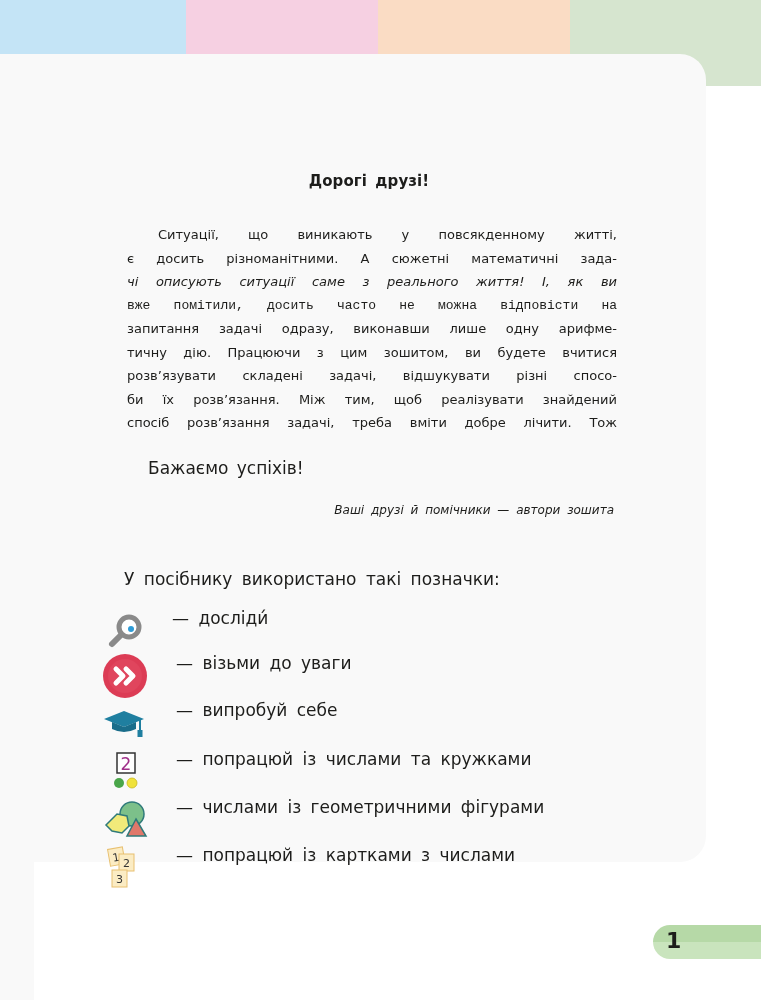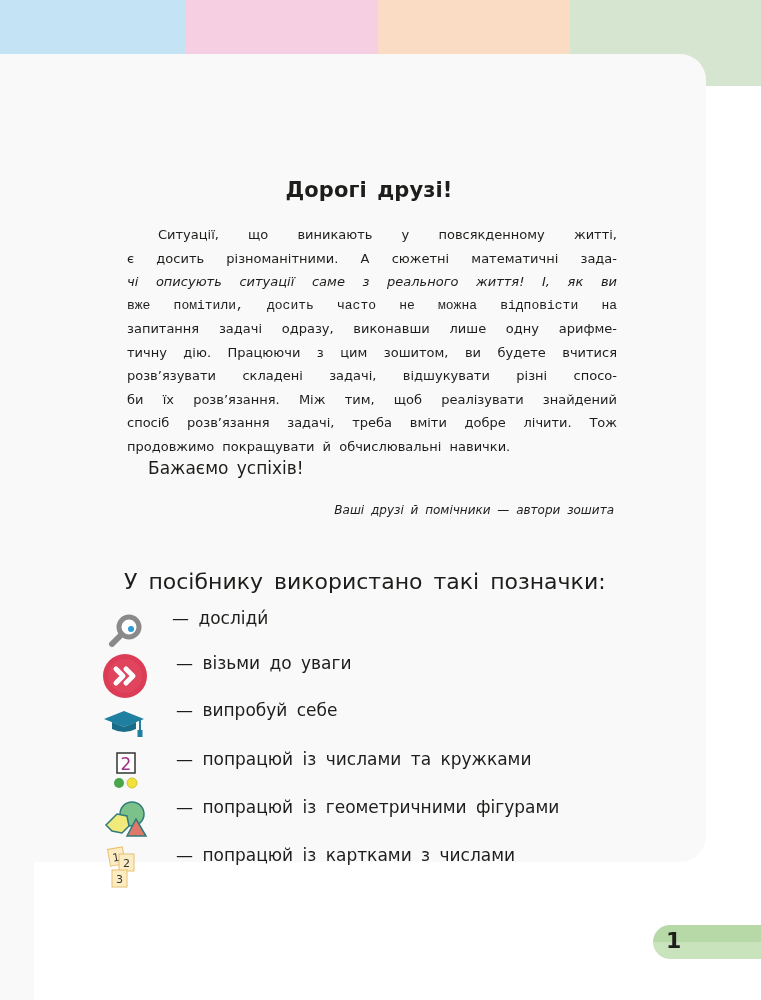--- a/index.html
+++ b/index.html
@@ -15,35 +15,35 @@
   .left-strip { position: absolute; left: 0; top: 54px; width: 34px; height: 946px; background: #f9f9f9; }
 
   .panel {
     position: absolute; left: 0; top: 54px; width: 706px; height: 808px;
     background: #f9f9f9; border-top-right-radius: 26px; border-bottom-right-radius: 26px;
   }
 
   .content { position: absolute; left: 124px; top: 0; width: 490px; }
 
   .title {
-    position: absolute; left: 0; top: 178px; width: 490px; text-align: center;
-    font-weight: bold; font-size: 21px; letter-spacing: 0.1px; word-spacing: 3px;
+    position: absolute; left: 0; top: 172px; width: 490px; text-align: center;
+    font-weight: bold; font-size: 15px; letter-spacing: 0.1px; word-spacing: 3px;
   }
 
   .para { position: absolute; left: 3px; top: 213px; width: 490px; font-size: 13px; margin-top: 10px; }
   .para .line {
     height: 23.5px; line-height: 23.5px; text-align: justify; text-align-last: justify;
     white-space: nowrap; overflow: visible;
   }
   .para .line.indent { padding-left: 31px; }
   .para .line.last { text-align-last: left; word-spacing: 4px; }
 
   .wish { position: absolute; left: 24px; top: 458px; font-size: 17px; word-spacing: 3px; }
   .sign { position: absolute; right: 0; top: 503px; font-size: 12px; font-style: italic; word-spacing: 3px; }
-  .legend-title { position: absolute; left: 0; top: 569px; font-size: 22px; word-spacing: 4px; }
+  .legend-title { position: absolute; left: 0; top: 569px; font-size: 17px; word-spacing: 4px; }
 
   .legend-item { position: absolute; left: -22px; height: 46px; width: 520px; display: flex; }
   .legend-item .ico { width: 46px; height: 46px; position: relative; flex: none; }
   .legend-item .txt { margin-left: 28px; font-size: 17px; word-spacing: 4px; white-space: nowrap; }
 
   .page-badge {
     position: absolute; left: 653px; top: 925px; width: 108px; height: 34px;
     border-top-left-radius: 17px; border-bottom-left-radius: 17px;
     background: linear-gradient(#b6d9a7 0 50%, #c9e4bd 50% 100%);
   }
@@ -66,21 +66,20 @@
   <div class="para">
     <div class="line indent" style="white-space: normal; overflow: hidden;">Ситуації, що виникають у повсякденному житті,</div>
     <div class="line" style="white-space: normal; overflow: hidden;">є досить різноманітними. А сюжетні математичні зада-</div>
     <div class="line" style="white-space: normal; overflow: hidden; font-style: italic;">чі описують ситуації саме з реального життя! І, як ви</div>
     <div class="line" style="white-space: normal; overflow: hidden; font-family: Liberation Mono, monospace;">вже помітили, досить часто не можна відповісти на</div>
     <div class="line" style="white-space: normal; overflow: hidden;">запитання задачі одразу, виконавши лише одну арифме-</div>
     <div class="line" style="white-space: normal; overflow: hidden;">тичну дію. Працюючи з цим зошитом, ви будете вчитися</div>
     <div class="line" style="white-space: normal; overflow: hidden;">розв’язувати складені задачі, відшукувати різні спосо-</div>
     <div class="line" style="white-space: normal; overflow: hidden;">би їх розв’язання. Між тим, щоб реалізувати знайдений</div>
     <div class="line" style="white-space: normal; overflow: hidden;">спосіб розв’язання задачі, треба вміти добре лічити. Тож</div>
-    <div class="line last">продовжимо покращувати й обчислювальні навички.</div>
   </div>
 
   <div class="wish">Бажаємо успіхів!</div>
   <div class="sign">Ваші друзі й помічники — автори зошита</div>
 
   <div class="legend-title">У посібнику використано такі позначки:</div>
 
   <div class="legend-item" style="top:608px">
     <div class="ico">
       <svg width="46" height="46" viewBox="0 0 46 46">
@@ -129,21 +128,21 @@
   </div>
 
   <div class="legend-item" style="top:797px">
     <div class="ico">
       <svg width="46" height="46" viewBox="0 0 46 46">
         <circle cx="30" cy="17" r="12" fill="#7cc08a" stroke="#2f7a7a" stroke-width="1.5"></circle>
         <polygon points="8,24 15,17 25,19 27,29 20,36 10,34 4,28" fill="#f1ea7a" stroke="#2f7a7a" stroke-width="1.5"></polygon>
         <polygon points="34,22 44,39 25,39" fill="#e0786a" stroke="#2f7a7a" stroke-width="1.5"></polygon>
       </svg>
     </div>
-    <span class="txt">— попрацюй із геометричними фігурами</span>
+    <span class="txt">— числами із геометричними фігурами</span>
   </div>
 
   <div class="legend-item" style="top:845px">
     <div class="ico">
       <svg width="46" height="46" viewBox="0 0 46 46">
         <g transform="rotate(-10 15 12)">
           <rect x="7" y="3" width="15" height="17" fill="#fbecc4" stroke="#e8c070" stroke-width="1"></rect>
           <text x="14" y="16" text-anchor="middle" font-size="11" font-family="DejaVu Sans, sans-serif" fill="#333">1</text>
         </g>
         <rect x="17" y="9" width="15" height="17" fill="#fbecc4" stroke="#e8c070" stroke-width="1"></rect>

